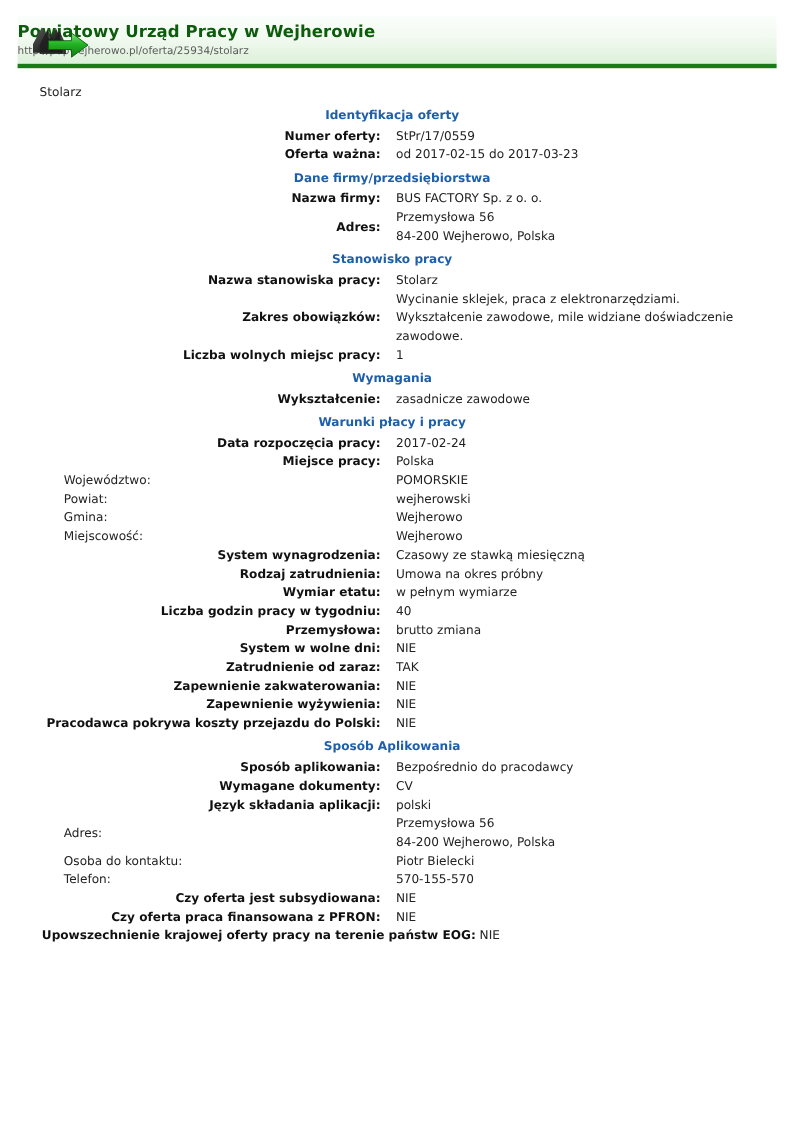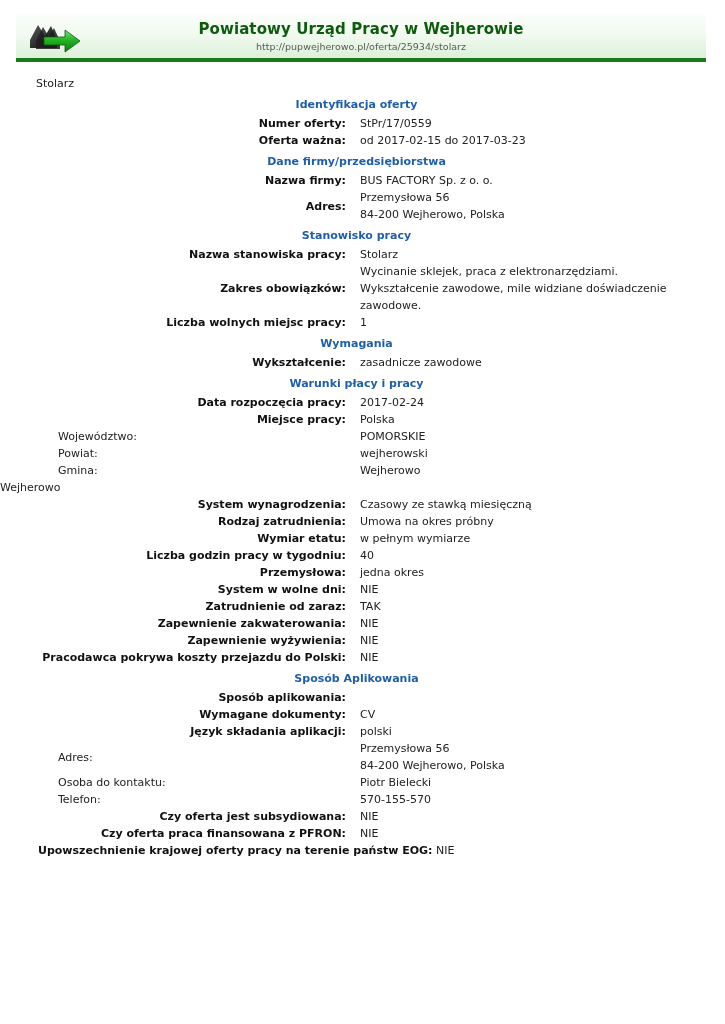--- a/index.html
+++ b/index.html
@@ -26,21 +26,21 @@
     box-sizing: border-box;
   }
   .header-logo {
     position: absolute;
     left: 8px;
     top: 4px;
     width: 62px;
     height: 40px;
   }
   .header-titles {
-    text-align: center;
+    text-align: left;
     padding-top: 5px;
   }
   .header-title {
     font-size: 15px;
     font-weight: bold;
     color: #0d5c0d;
     letter-spacing: 0.1px;
     line-height: 20px;
   }
   .header-url {
@@ -200,41 +200,42 @@
       </div>
       <div class="row">
         <div class="label plain">Powiat:</div>
         <div class="value">wejherowski</div>
       </div>
       <div class="row">
         <div class="label plain">Gmina:</div>
         <div class="value">Wejherowo</div>
       </div>
       <div class="row">
+        <div class="label plain">Miejscowość:</div>
         <div class="value">Wejherowo</div>
       </div>
       <div class="row">
         <div class="label">System wynagrodzenia:</div>
         <div class="value">Czasowy ze stawką miesięczną</div>
       </div>
       <div class="row">
         <div class="label">Rodzaj zatrudnienia:</div>
         <div class="value">Umowa na okres próbny</div>
       </div>
       <div class="row">
         <div class="label">Wymiar etatu:</div>
         <div class="value">w pełnym wymiarze</div>
       </div>
       <div class="row">
         <div class="label">Liczba godzin pracy w tygodniu:</div>
         <div class="value">40</div>
       </div>
       <div class="row">
         <div class="label">Przemysłowa:</div>
-        <div class="value">jedna okres</div>
+        <div class="value">brutto zmiana</div>
       </div>
       <div class="row">
         <div class="label">System w wolne dni:</div>
         <div class="value">NIE</div>
       </div>
       <div class="row">
         <div class="label">Zatrudnienie od zaraz:</div>
         <div class="value">TAK</div>
       </div>
       <div class="row">
@@ -245,20 +246,21 @@
         <div class="label">Zapewnienie wyżywienia:</div>
         <div class="value">NIE</div>
       </div>
       <div class="row">
         <div class="label">Pracodawca pokrywa koszty przejazdu do Polski:</div>
         <div class="value">NIE</div>
       </div>
       <div class="section-title">Sposób Aplikowania</div>
       <div class="row">
         <div class="label">Sposób aplikowania:</div>
+        <div class="value">Bezpośrednio do pracodawcy</div>
       </div>
       <div class="row">
         <div class="label">Wymagane dokumenty:</div>
         <div class="value">CV</div>
       </div>
       <div class="row">
         <div class="label">Język składania aplikacji:</div>
         <div class="value">polski</div>
       </div>
       <div class="row">

